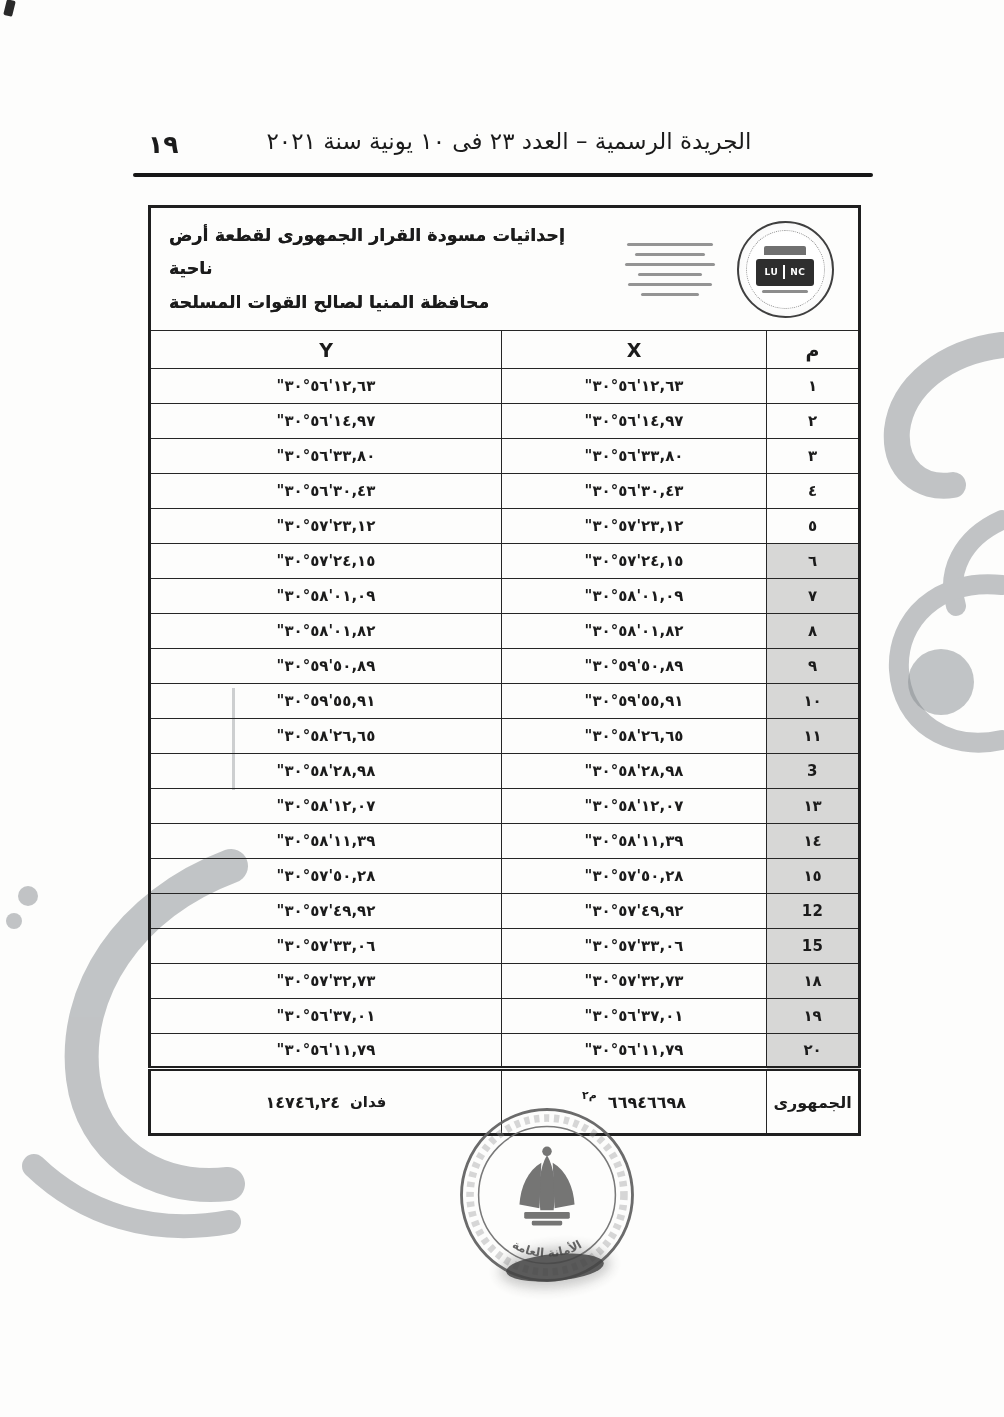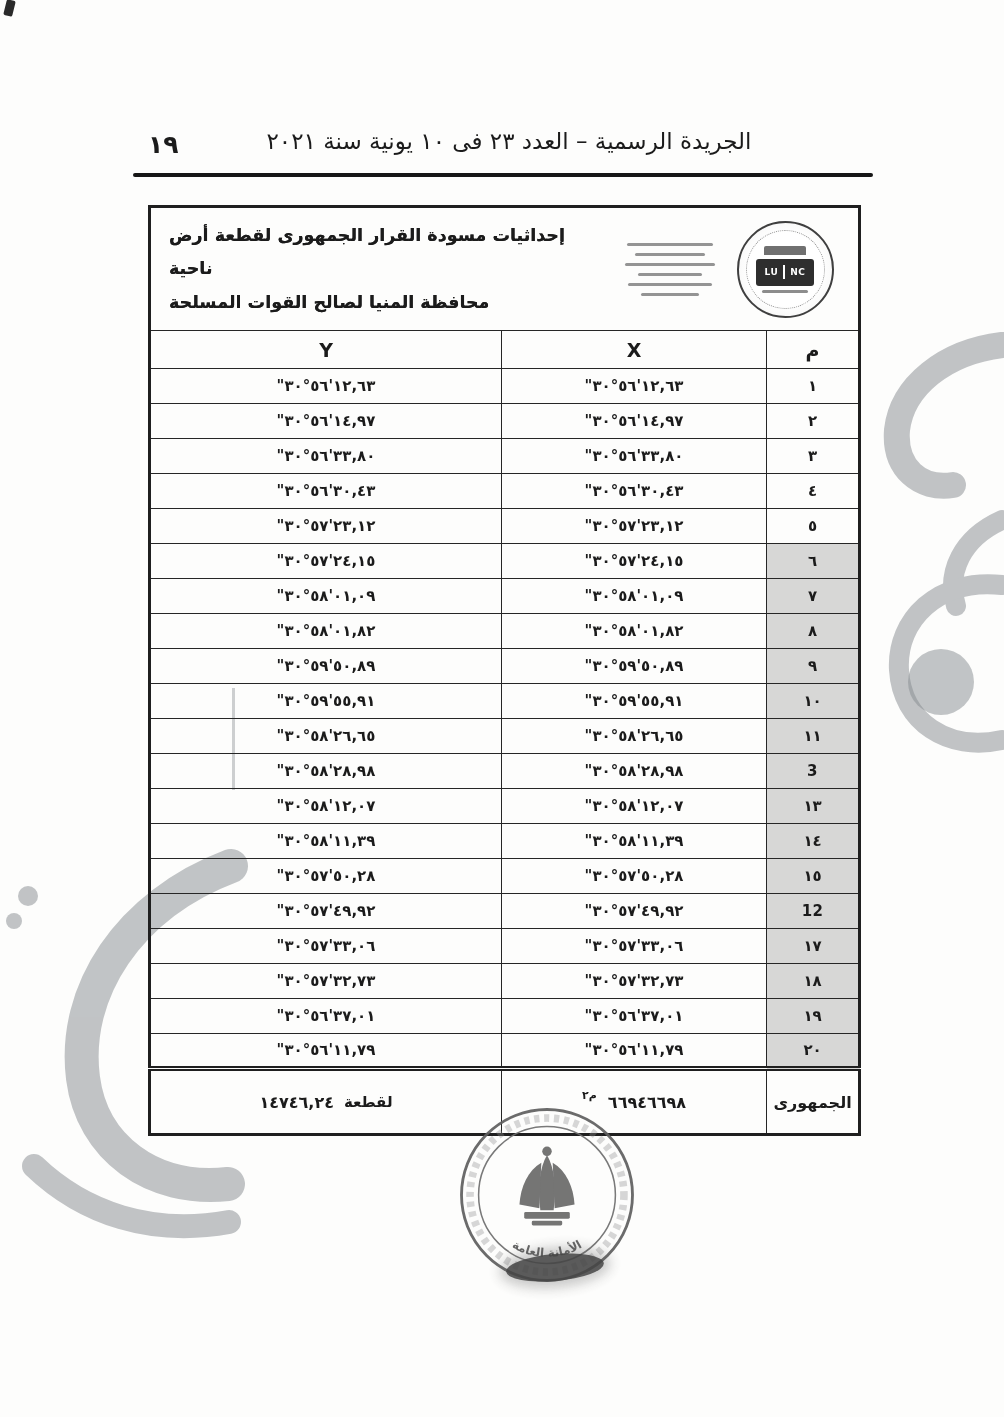--- a/index.html
+++ b/index.html
@@ -202,21 +202,21 @@
         <td class="shaded">١٥</td>
         <td><bdo dir="ltr">"٣٠°٥٧'٥٠,٢٨</bdo></td>
         <td><bdo dir="ltr">"٣٠°٥٧'٥٠,٢٨</bdo></td>
       </tr>
       <tr>
         <td class="shaded">12</td>
         <td><bdo dir="ltr">"٣٠°٥٧'٤٩,٩٢</bdo></td>
         <td><bdo dir="ltr">"٣٠°٥٧'٤٩,٩٢</bdo></td>
       </tr>
       <tr>
-        <td class="shaded">١٧</td>
+        <td class="shaded">15</td>
         <td><bdo dir="ltr">"٣٠°٥٧'٣٣,٠٦</bdo></td>
         <td><bdo dir="ltr">"٣٠°٥٧'٣٣,٠٦</bdo></td>
       </tr>
       <tr>
         <td class="shaded">١٨</td>
         <td><bdo dir="ltr">"٣٠°٥٧'٣٢,٧٣</bdo></td>
         <td><bdo dir="ltr">"٣٠°٥٧'٣٢,٧٣</bdo></td>
       </tr>
       <tr>
         <td class="shaded">١٩</td>
@@ -234,21 +234,21 @@
       <td class="label-cell">الجمهورى</td>
       <td>
         <div class="area-x">
           <span class="sup-unit">م٢</span>
           <bdo dir="ltr">٦٦٩٤٦٦٩٨</bdo>
         </div>
       </td>
       <td>
         <div class="area-y">
           <bdo dir="ltr">١٤٧٤٦,٢٤</bdo>
-          <span class="unit">لقطعة</span>
+          <span class="unit">فدان</span>
         </div>
       </td>
     </tr>
   </tfoot>
 </table>
 
 <div class="seal">
   <svg viewBox="0 0 200 200" width="190" height="190">
     <circle cx="100" cy="100" r="90" fill="none" stroke="#5f5f5f" stroke-width="3"></circle>
     <circle cx="100" cy="100" r="72" fill="none" stroke="#6e6e6e" stroke-width="1.6"></circle>

